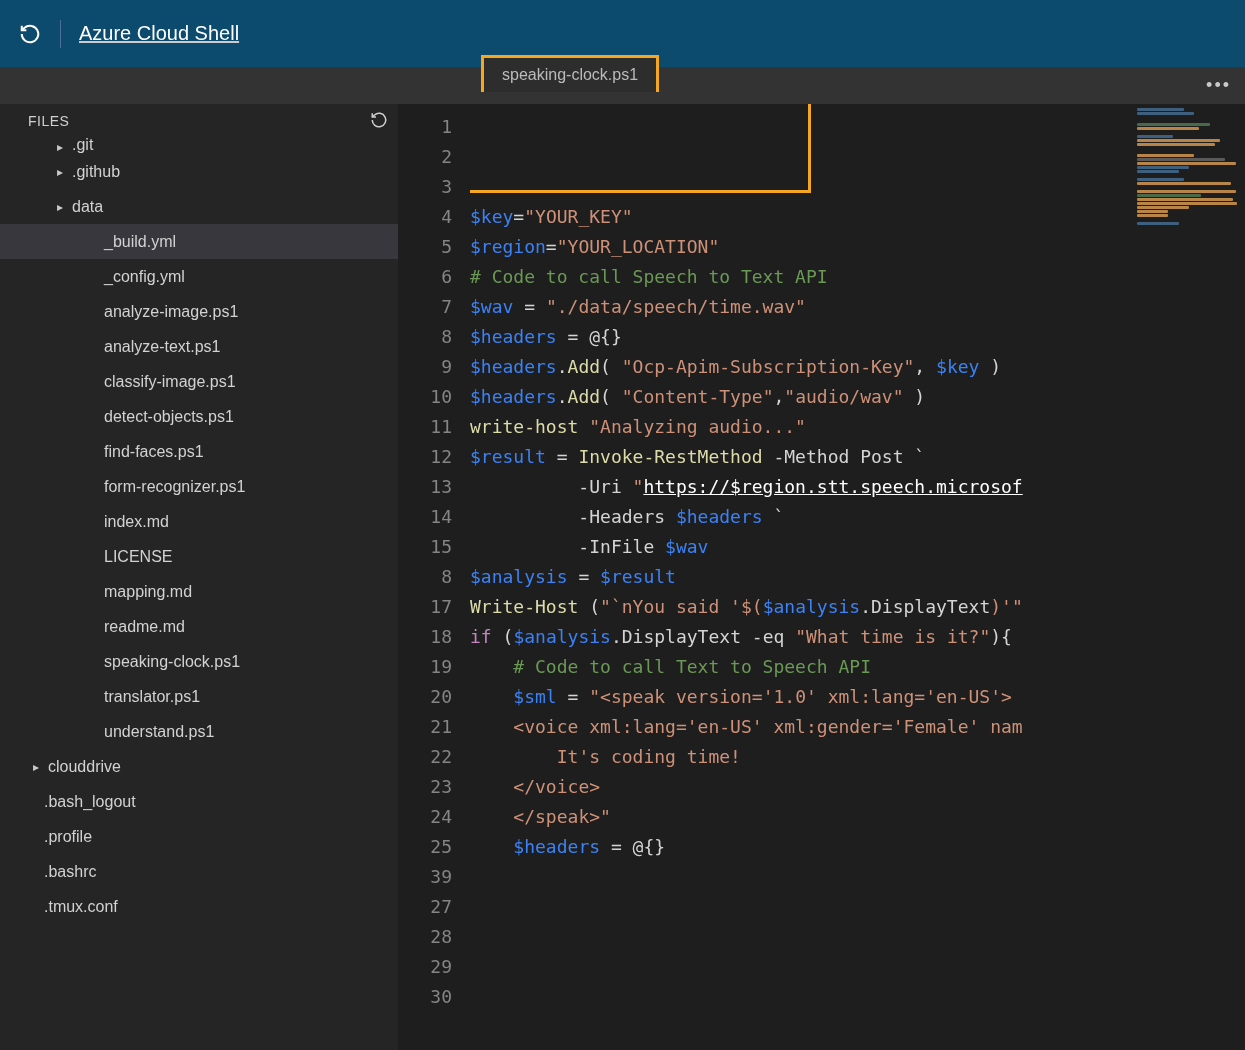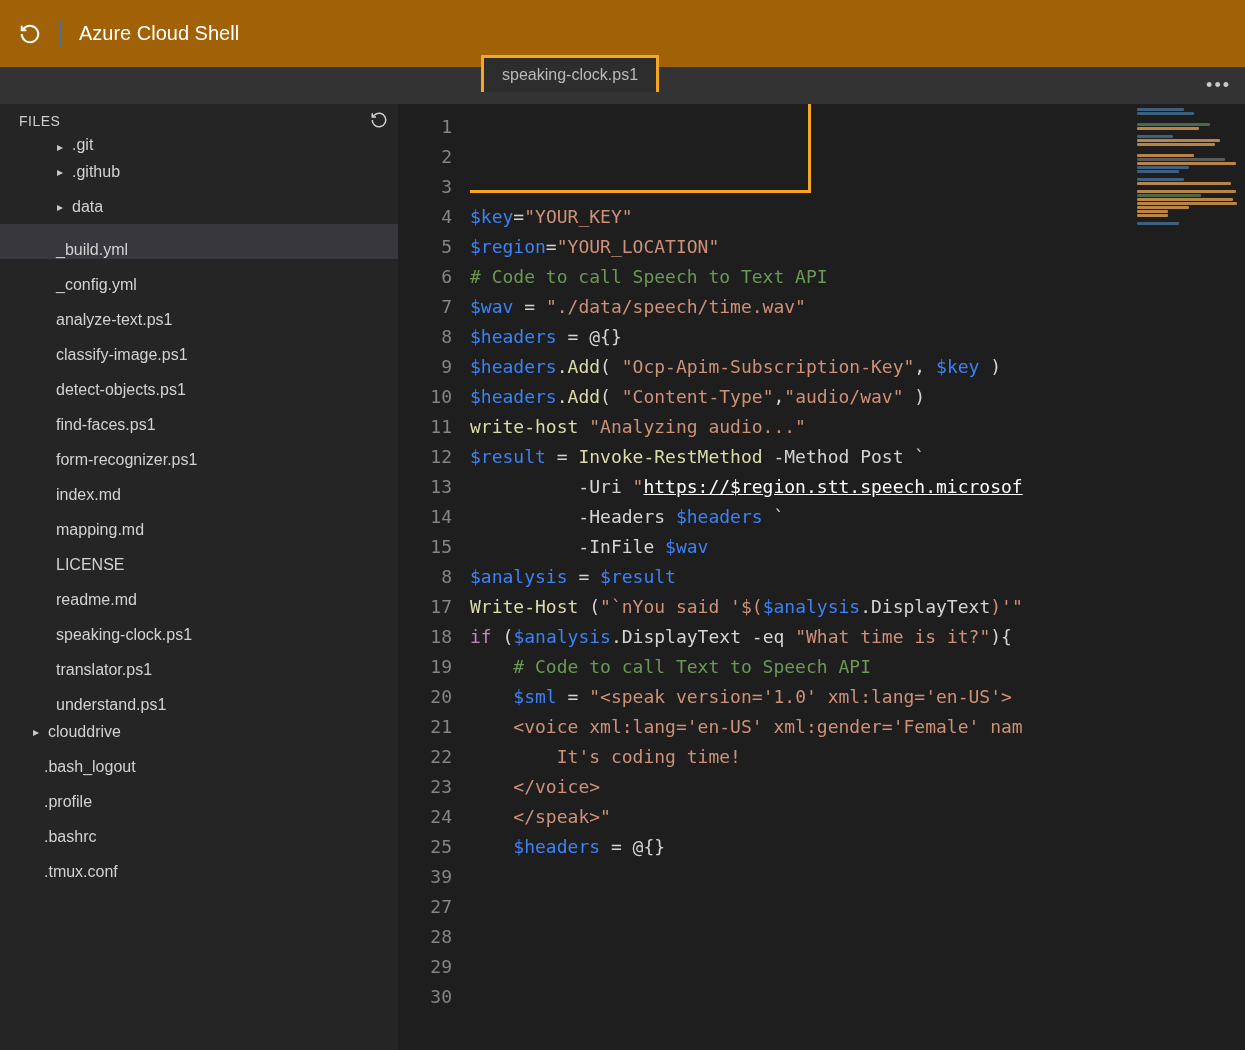--- a/index.html
+++ b/index.html
@@ -5,26 +5,27 @@
 * { box-sizing: border-box; margin: 0; padding: 0; }
 body {
   font-family: "Segoe UI", Tahoma, sans-serif;
   background: #1e1e1e;
   color: #ccc;
   width: 1245px;
   height: 1050px;
   overflow: hidden;
 }
 .header {
-  background: #a16207;
+  background: #0c4a6e;
   height: 67px;
   display: flex;
   align-items: center;
   padding: 0 18px;
   gap: 18px;
+  text-decoration: underline;
 }
 .refresh-icon {
   width: 24px; height: 24px; color: #fff;
   display: inline-flex; align-items: center; justify-content: center;
 }
 .divider {
   width: 1px; height: 28px; background: #4a6f9a;
 }
 .app-title {
   color: #fff; font-size: 20px; font-weight: 400;
@@ -54,21 +55,21 @@
   display: flex;
   height: calc(1050px - 55px - 37px);
 }
 .sidebar {
   width: 398px;
   background: #252526;
   display: flex; flex-direction: column;
 }
 .sidebar-header {
   display: flex; align-items: center;
-  padding: 6px 10px 6px 19px;
+  padding: 6px 10px 6px 28px;
   font-size: 14px; letter-spacing: 0.5px;
   color: #cfcfcf;
   height: 34px;
 }
 .sidebar-refresh {
   margin-left: auto; color: #cfcfcf;
 }
 .file-tree {
   flex: 1; overflow-y: auto;
   font-size: 16px;
@@ -81,21 +82,21 @@
 }
 .tree-item.selected {
   background: #37373d;
 }
 .tree-item .chevron {
   width: 12px; text-align: center; font-size: 12px; color: #c9c9c9;
 }
 .tree-item .label { white-space: nowrap; }
 .depth-1 { padding-left: 30px; }
 .depth-2 { padding-left: 54px; }
-.depth-3 { padding-left: 56px; align-items: flex-end; }
+.depth-3 { padding-left: 104px; }
 .depth-file { padding-left: 44px; }
 
 .editor-wrap {
   flex: 1; position: relative; background: #1e1e1e;
   display: flex;
 }
 .gutter {
   width: 72px;
   padding-top: 8px;
   text-align: right;
@@ -197,42 +198,45 @@
           <span style="width: 6px;"></span>
           <span class="label">data</span>
         </div>
         <div class="tree-item selected depth-3">
           <span class="label">_build.yml</span>
         </div>
         <div class="tree-item depth-3">
           <span class="label">_config.yml</span>
         </div>
         <div class="tree-item depth-3">
+          <span class="label">analyze-image.ps1</span>
+        </div>
+        <div class="tree-item depth-3">
           <span class="label">analyze-text.ps1</span>
         </div>
         <div class="tree-item depth-3">
           <span class="label">classify-image.ps1</span>
         </div>
         <div class="tree-item depth-3">
           <span class="label">detect-objects.ps1</span>
         </div>
         <div class="tree-item depth-3">
           <span class="label">find-faces.ps1</span>
         </div>
         <div class="tree-item depth-3">
           <span class="label">form-recognizer.ps1</span>
         </div>
         <div class="tree-item depth-3">
           <span class="label">index.md</span>
         </div>
         <div class="tree-item depth-3">
+          <span class="label">LICENSE</span>
+        </div>
+        <div class="tree-item depth-3">
           <span class="label">mapping.md</span>
-        </div>
-        <div class="tree-item depth-3">
-          <span class="label">LICENSE</span>
         </div>
         <div class="tree-item depth-3">
           <span class="label">readme.md</span>
         </div>
         <div class="tree-item depth-3">
           <span class="label">speaking-clock.ps1</span>
         </div>
         <div class="tree-item depth-3">
           <span class="label">translator.ps1</span>
         </div>

